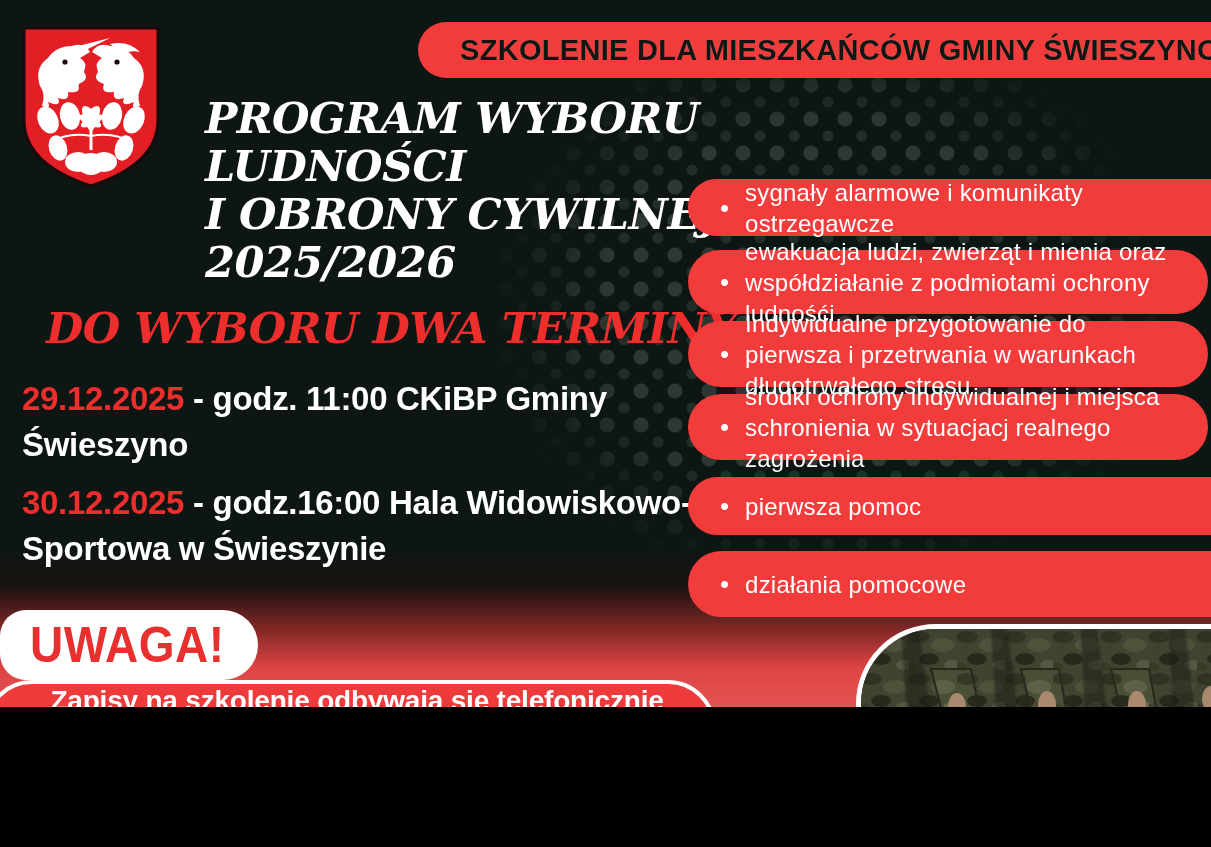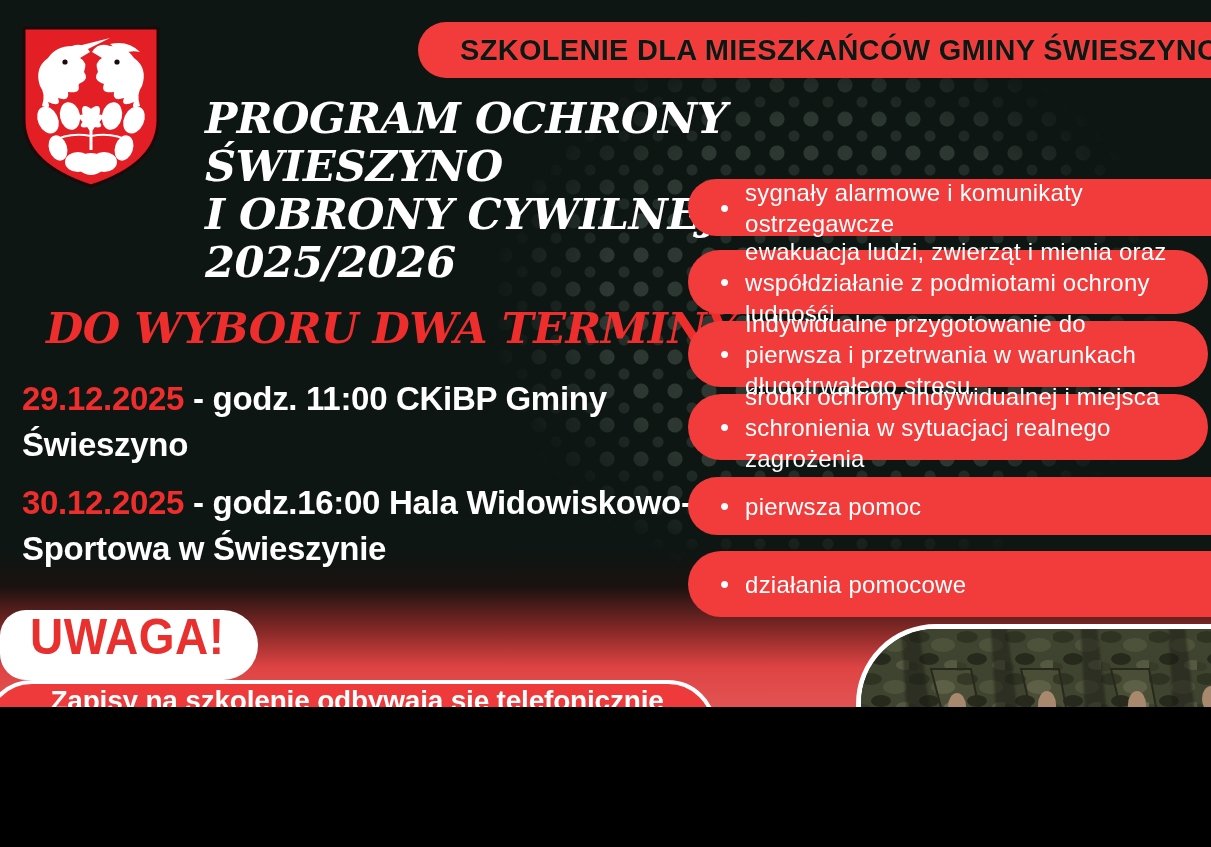--- a/index.html
+++ b/index.html
@@ -67,21 +67,21 @@
   .pill1{top:179px;height:57px;width:560px;border-radius:29px 0 0 29px;}
   .pill2{top:250px;height:64px;width:520px;border-radius:32px;}
   .pill3{top:321px;height:66px;width:520px;border-radius:33px;}
   .pill4{top:394px;height:66px;width:520px;border-radius:33px;}
   .pill5{top:477px;height:58px;width:560px;border-radius:29px 0 0 29px;}
   .pill6{top:551px;height:66px;width:560px;border-radius:33px 0 0 33px;}
   
   .uwaga{
     position:absolute;left:0;top:610px;height:70px;width:258px;
     background:#ffffff;border-radius:26px 35px 35px 26px;
-    display:flex;padding-left:30px;box-sizing:border-box;
+    display:flex;align-items:center;padding-left:30px;box-sizing:border-box;
   }
   .uwaga span{
     color:#e8312f;font-weight:bold;font-size:46px;letter-spacing:.5px;
     display:inline-block;transform:scaleY(1.08);
   }
   
   .note{
     position:absolute;left:-16px;top:680px;width:732px;height:114px;
     background:#ee3a3a;border:4px solid #ffffff;border-radius:48px;
     box-sizing:border-box;display:flex;align-items:center;justify-content:center;
@@ -144,21 +144,21 @@
         <ellipse cx="73" cy="140" rx="13" ry="10"></ellipse>
       </g>
     </svg>
   </div>
 
   <div class="banner">
     <span>SZKOLENIE DLA MIESZKAŃCÓW GMINY ŚWIESZYNO</span>
   </div>
 
   <div class="title">
-    <div>PROGRAM OCHRONY ŚWIESZYNO</div>
+    <div>PROGRAM WYBORU LUDNOŚCI</div>
     <div>I OBRONY CYWILNEJ</div>
     <div>2025/2026</div>
   </div>
 
   <div class="terms-heading">DO WYBORU DWA TERMINY</div>
 
   <div class="term term1">
     <span class="d">29.12.2025</span><span> - godz. 11:00 CKiBP Gminy Świeszyno</span>
   </div>
 

